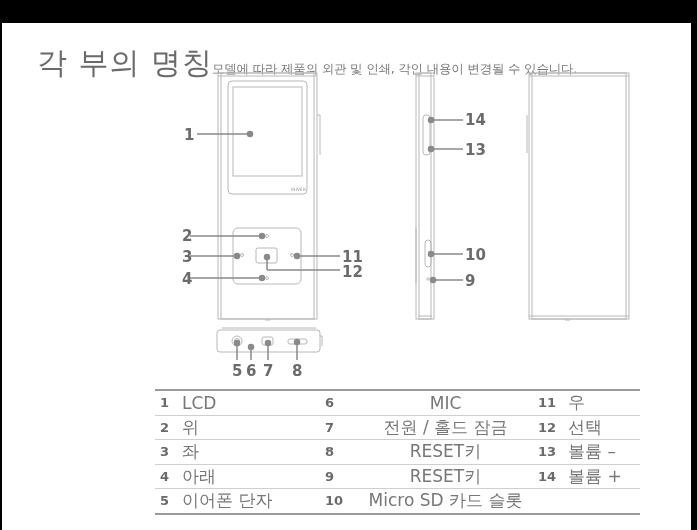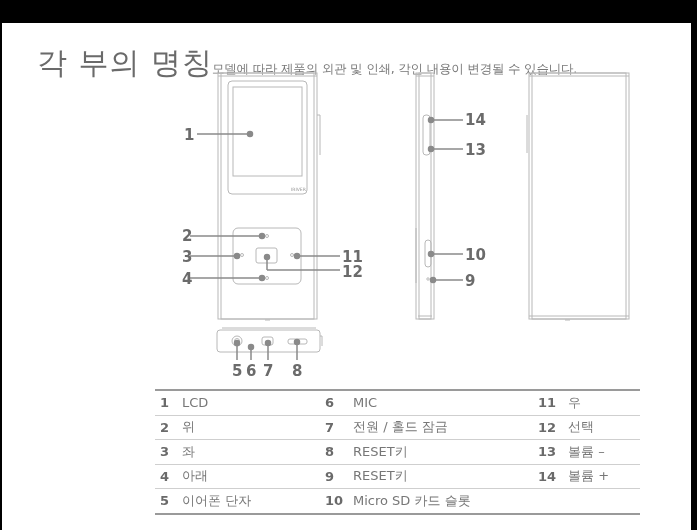--- a/index.html
+++ b/index.html
@@ -3,28 +3,28 @@
 <meta charset="utf-8">
 <style>
   html,body{margin:0;padding:0;}
   body{width:697px;height:530px;background:#000;position:relative;overflow:hidden;font-family:"DejaVu Sans",sans-serif;}
   .page{position:absolute;left:2px;top:5px;width:689px;height:518px;background:#fff;margin-top:18px;}
   .title{position:absolute;left:35px;top:20px;font-size:30px;color:#6a6a6a;letter-spacing:1px;white-space:nowrap;font-weight:300;}
   .subtitle{position:absolute;left:210px;top:38px;font-size:12.5px;color:#777;white-space:nowrap;letter-spacing:-0.2px;}
   svg.diagram{position:absolute;left:0;top:0;}
   .callout{font-family:"DejaVu Sans",sans-serif;font-weight:bold;font-size:15px;fill:#6b6b6b;}
   .parts{position:absolute;left:155px;top:389px;width:485px;border-collapse:collapse;}
-  .parts td{height:23.5px;border-bottom:1px solid #cfcfcf;font-size:13px;color:#777;padding:0;vertical-align:middle;}
+  .parts td{height:23.5px;border-bottom:1px solid #cfcfcf;font-size:17px;color:#777;padding:0;vertical-align:middle;}
   .parts tr:first-child td{border-top:2px solid #9a9a9a;}
   .parts tr:last-child td{border-bottom:2px solid #9a9a9a;}
   .parts td.num{font-weight:bold;color:#6a6a6a;font-size:13px;text-align:left;}
   .c1{width:22px;padding-left:5px!important;}
   .c2{width:143px;}
   .c3{width:28px;}
-  .c4{width:185px;}
+  .c4{width:185px;text-align:center;}
   .c5{width:30px;}
 </style>
 </head>
 <body>
 
 <div class="page">
   <div class="title">각 부의 명칭</div>
   <div class="subtitle">모델에 따라 제품의 외관 및 인쇄, 각인 내용이 변경될 수 있습니다.</div>
 </div>
 

